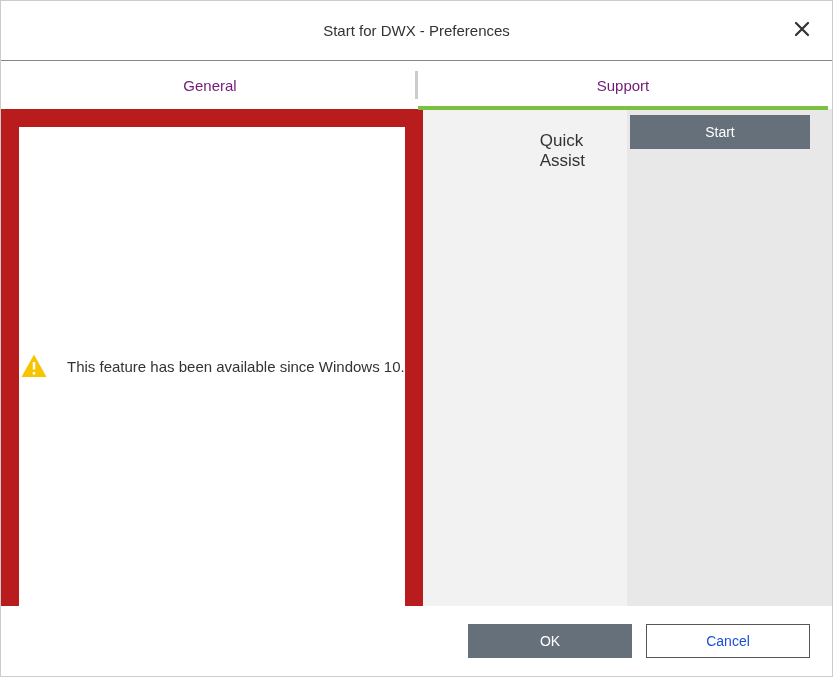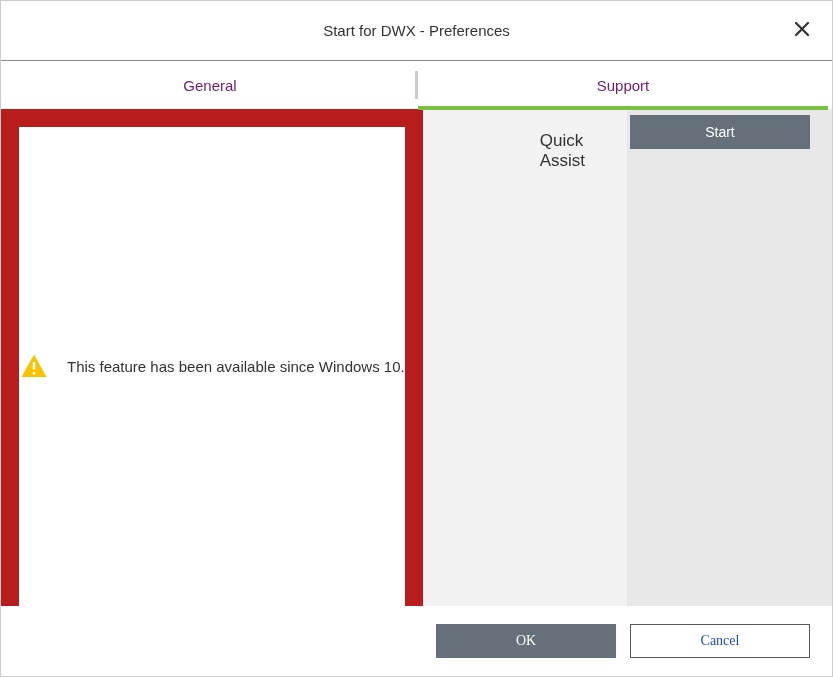--- a/index.html
+++ b/index.html
@@ -115,26 +115,25 @@
     .footer {
       height: 70px;
       display: flex;
       align-items: center;
       justify-content: flex-end;
       gap: 14px;
       padding-right: 22px;
       background: #fff;
     }
     .btn {
-      width: 180px;
+      width: 164px;
       height: 34px;
       font-size: 14px;
       cursor: pointer;
       border: 1px solid #555;
-      font-family: Liberation Serif, serif;
     }
     .btn-primary {
       background: #65707a;
       color: #fff;
       border: none;
     }
     .btn-secondary {
       background: #fff;
       color: #1d4ed8;
     }

